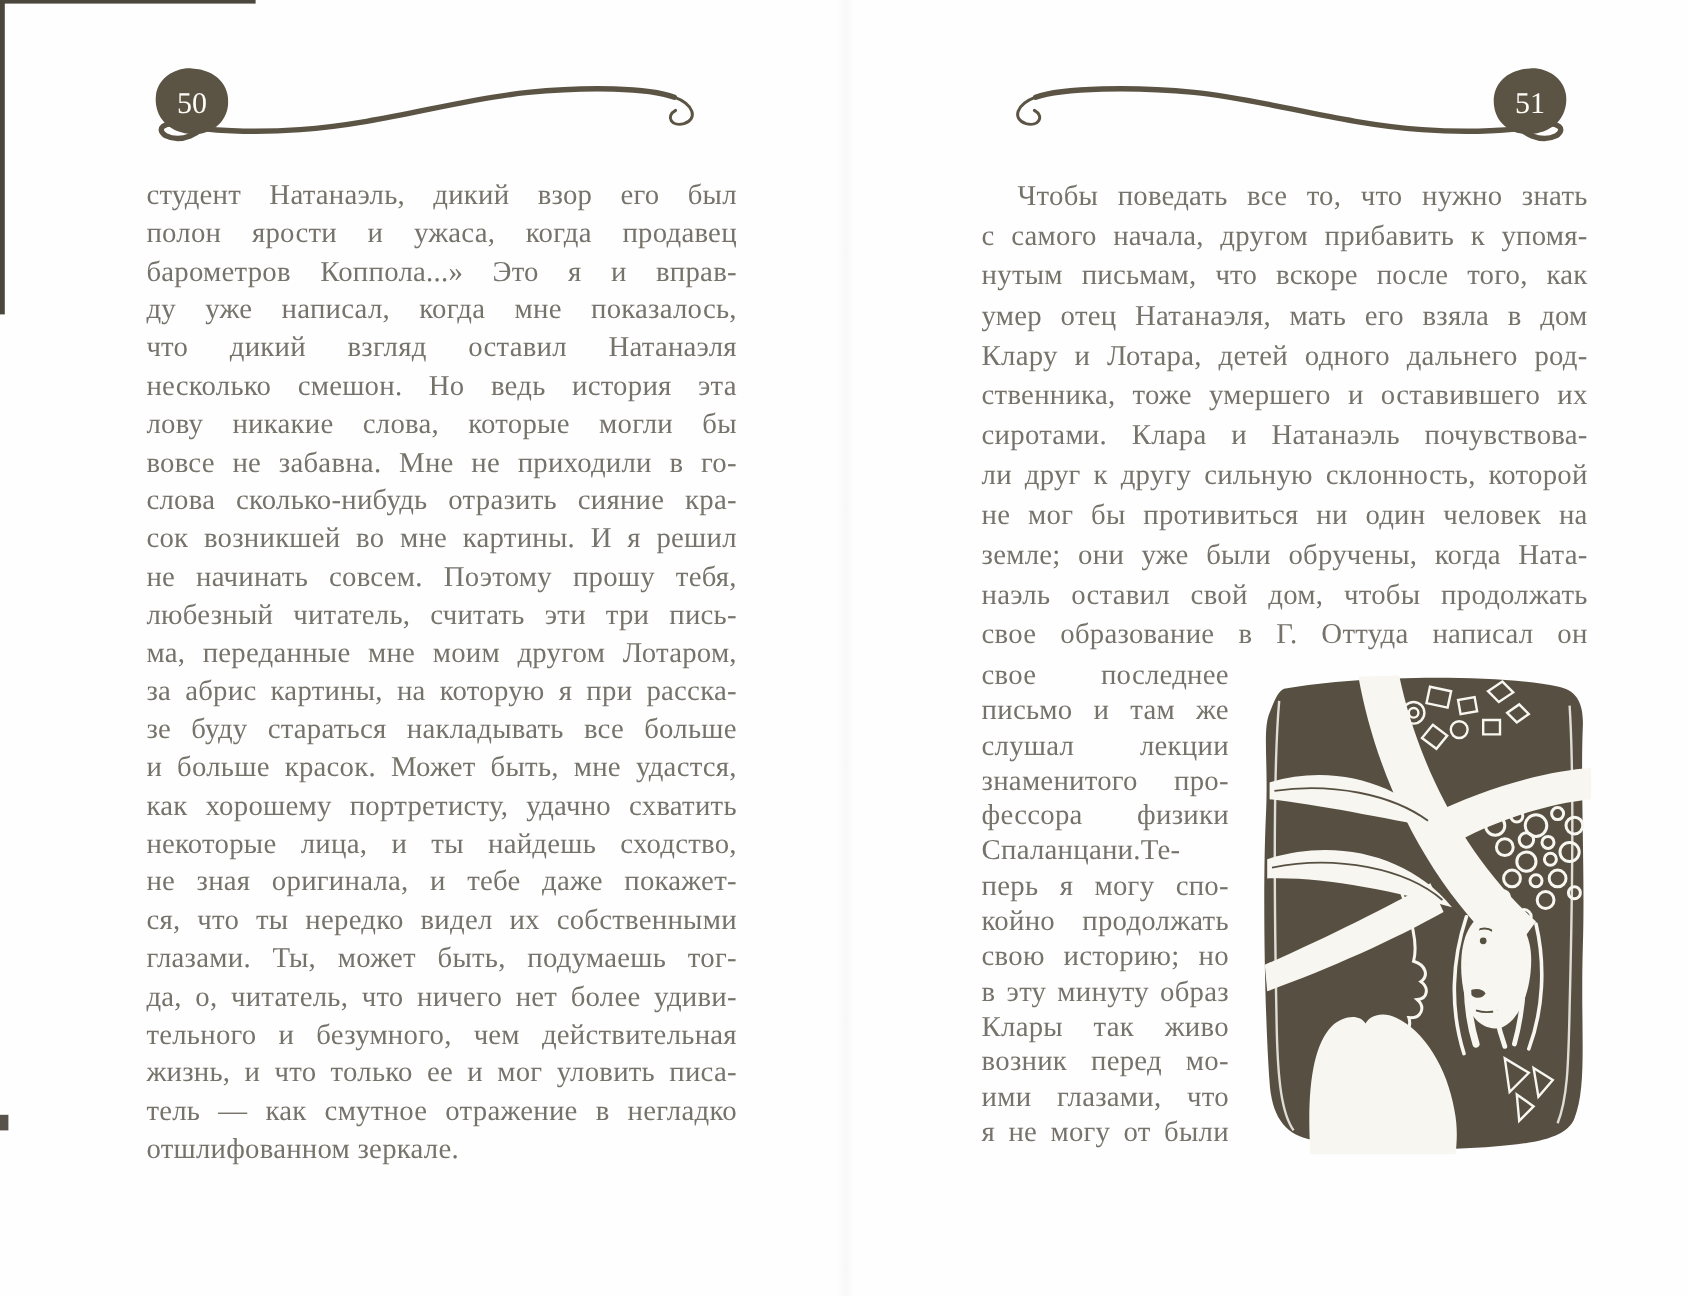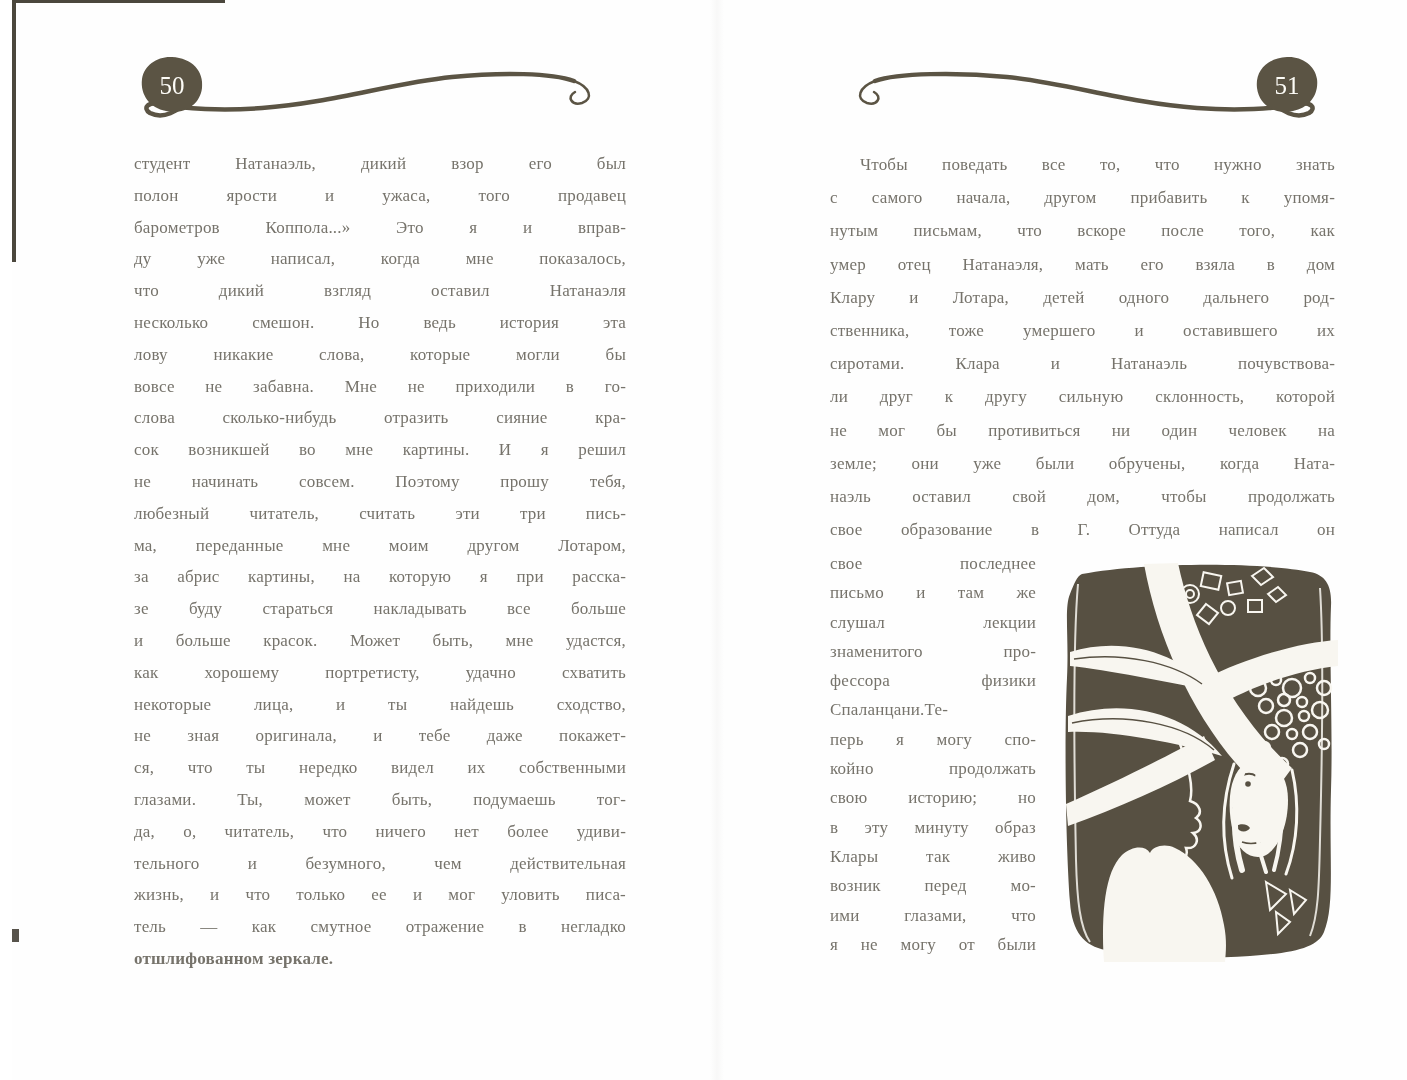--- a/index.html
+++ b/index.html
@@ -1,35 +1,35 @@
 <!DOCTYPE html>
 <html><head>
 <meta charset="utf-8">
 <style>
   html,body{margin:0;padding:0;}
   body{
     width:1407px;height:1080px;position:relative;overflow:hidden;
     background:#ffffff;
     font-family:"Liberation Serif","DejaVu Serif",serif;
   }
-  .scan{position:absolute;inset:0;background:#fefefe;margin-left:12px;}
+  .scan{position:absolute;inset:0;background:#fefefe;}
 
   
   .edge-left{position:absolute;left:0;top:0;width:4px;height:262px;background:#4b473d;}
   .edge-top{position:absolute;left:0;top:0;width:213px;height:3px;background:#4b473d;}
   .edge-nib{position:absolute;left:0;top:929px;width:7px;height:13px;background:#57534b;}
   .gutter{position:absolute;left:698px;top:0;width:14px;height:1080px;
     background:linear-gradient(90deg,rgba(0,0,0,0) 0%,rgba(60,55,45,0.03) 50%,rgba(0,0,0,0) 100%);}
 
   
-  .textcol{position:absolute;color:#76736b;font-size:17px;letter-spacing:.2px;}
+  .textcol{position:absolute;color:#76736b;font-size:24px;letter-spacing:.2px;}
   .textcol div{text-align:justify;text-align-last:justify;}
   .left-col{left:122px;top:148px;width:492px;}
   .left-col div{line-height:31.8px;}
-  .left-col div:last-child{text-align-last:left;font-weight:bold;}
+  .left-col div:last-child{text-align-last:left;}
   .right-full{left:818px;top:148px;width:505px;}
   .right-full div{line-height:33.2px;}
   .right-full div:first-child{text-indent:30px;}
   .right-narrow{left:818px;top:549px;width:206px;}
   .right-narrow div{line-height:29.3px;}
 
   .hdr{position:absolute;}
   #hdrL{left:120px;top:55px;}
   #hdrR{left:823px;top:55px;}
   .hdr text{font-family:"Liberation Serif","DejaVu Serif",serif;}
@@ -50,21 +50,21 @@
     <svg id="hdrL" class="hdr" width="480" height="65" viewBox="0 0 480 65">
       <g fill="none" stroke="#5b5444" stroke-linecap="round">
         <path d="M 55 42 C 48 58 30 64 18 58 C 10 53 16 46 30 49 C 52 54 90 56 130 53 C 200 48 260 28 320 22 C 370 17 420 18 442 26" stroke-width="4.5"></path>
         <path d="M 442 26 C 458 32 462 44 450 48 C 440 51 434 42 443 37" stroke-width="2.5"></path>
       </g>
       <path d="M 40 2 C 60 3 72 16 70 33 C 68 50 52 60 34 56 C 18 53 8 40 10 24 C 12 10 26 1 40 2 Z" fill="#5b5444"></path>
       <text x="40" y="39" text-anchor="middle" font-size="25" fill="#fdfcf7">50</text>
     </svg>
     <div class="textcol left-col">
         <div>студент Натанаэль, дикий взор его был</div>
-        <div>полон ярости и ужаса, того продавец</div>
+        <div>полон ярости и ужаса, когда продавец</div>
         <div>барометров Коппола...» Это я и вправ-</div>
         <div>ду уже написал, когда мне показалось,</div>
         <div>что дикий взгляд оставил Натанаэля</div>
         <div>несколько смешон. Но ведь история эта</div>
         <div>лову никакие слова, которые могли бы</div>
         <div>вовсе не забавна. Мне не приходили в го-</div>
         <div>слова сколько-нибудь отразить сияние кра-</div>
         <div>сок возникшей во мне картины. И я решил</div>
         <div>не начинать совсем. Поэтому прошу тебя,</div>
         <div>любезный читатель, считать эти три пись-</div>

